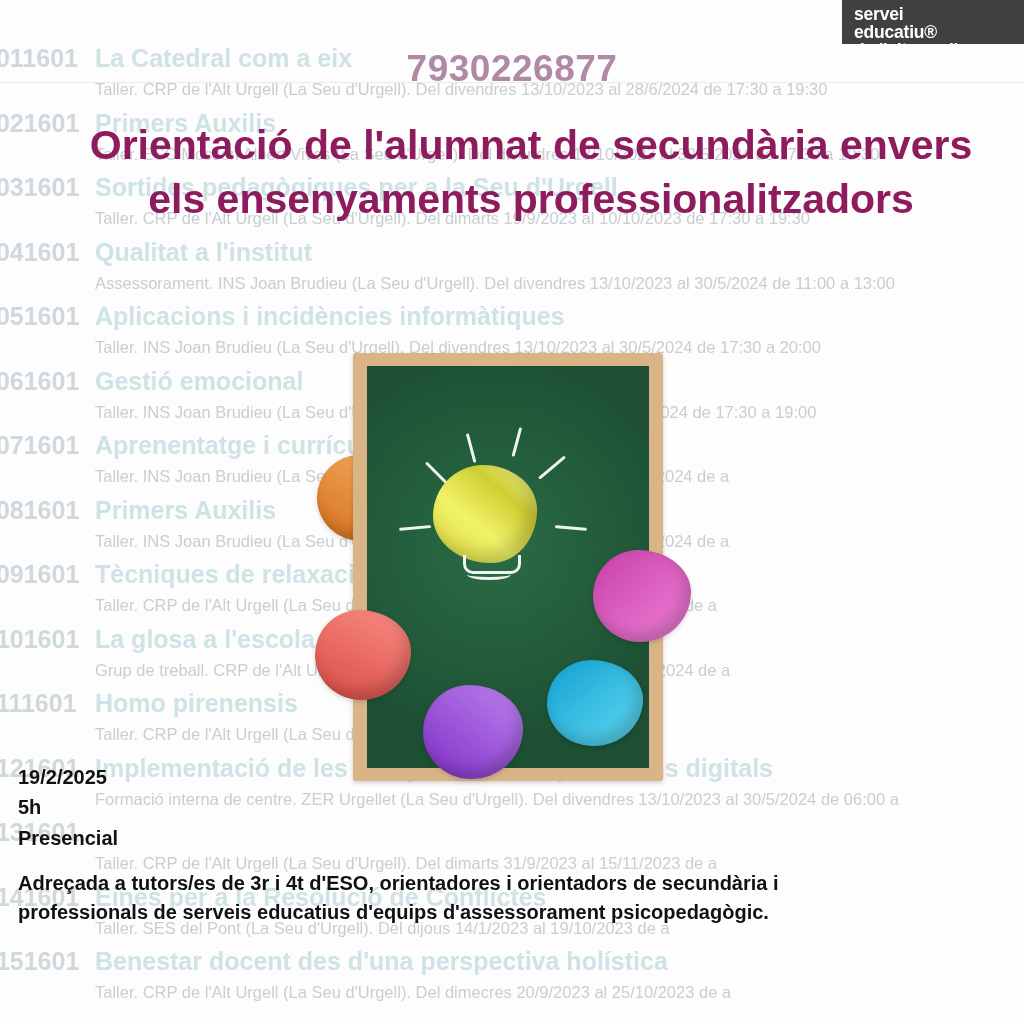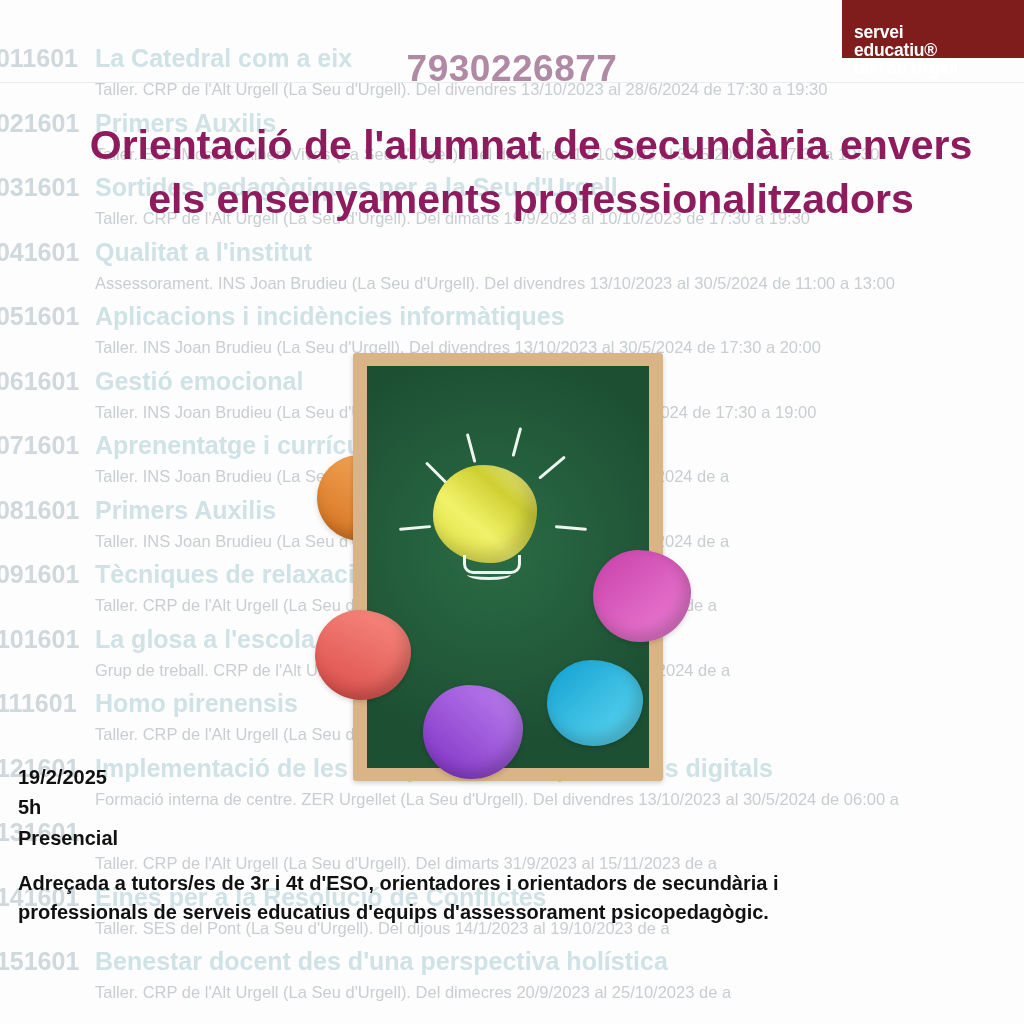--- a/index.html
+++ b/index.html
@@ -71,24 +71,24 @@
     background: #e9eced;
   }
   .bg-hr.l1 { top: 42px; }
 
   
   .logo {
     position: absolute;
     right: 0;
     top: 0;
     width: 182px;
-    height: 58px;
-    background: #7f1d1d;
+    height: 44px;
+    background: #404040;
     color: #ffffff;
-    padding: 23px 10px 6px 12px;
+    padding: 5px 10px 6px 12px;
     box-sizing: border-box;
     line-height: 1.03;
   }
   .logo-line {
     display: block;
     font-size: 17.5px;
     font-weight: bold;
     letter-spacing: -0.2px;
   }
 

